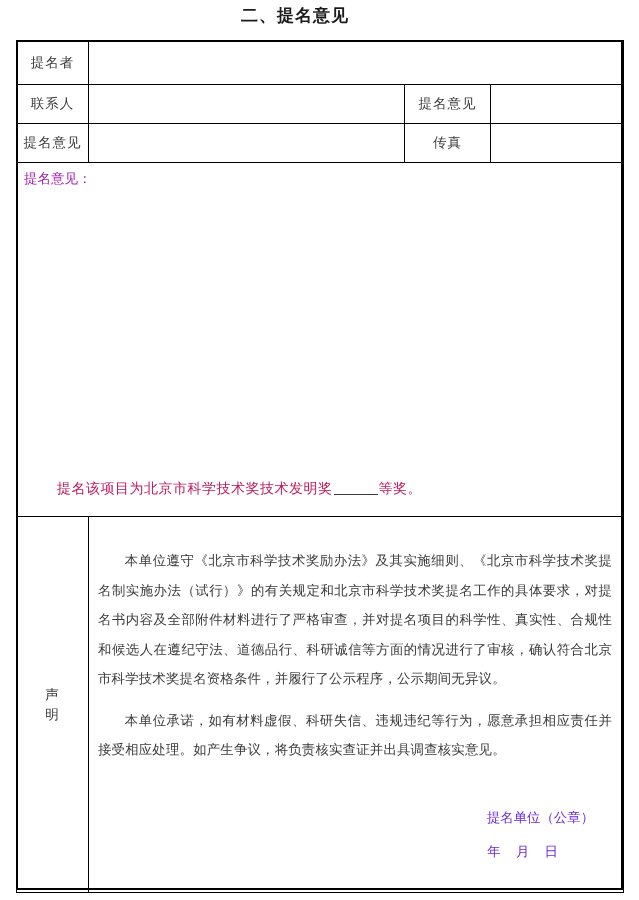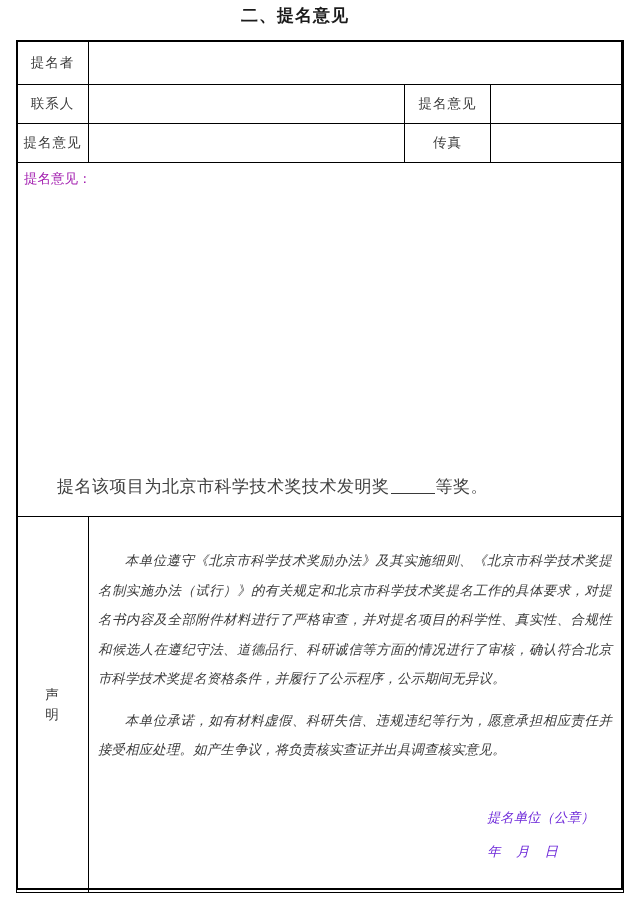--- a/index.html
+++ b/index.html
@@ -92,22 +92,22 @@
     position: absolute;
     left: 7px;
     top: 7px;
     font-size: 13.5px;
     color: #a21caf;
   }
   .opinion-award {
     position: absolute;
     left: 40px;
     bottom: 18px;
-    font-size: 17px;
-    color: #404040;
+    font-size: 14px;
+    color: #be185d;
     letter-spacing: 0.5px;
   }
   .blank-line {
     display: inline-block;
     width: 44px;
     border-bottom: 1px solid #3a3a3a;
     vertical-align: -2px;
     margin: 0 1px;
   }
 
@@ -120,21 +120,20 @@
   .decl-label {
     font-size: 13.5px;
     line-height: 20px;
     color: #3a3a3a;
     letter-spacing: 1px;
   }
   .decl-body-cell {
     vertical-align: top;
     padding: 6px 11px 0 9px !important;
     position: relative;
-    font-style: italic;
   }
   .decl-p {
     font-size: 13.4px;
     line-height: 29.5px;
     text-indent: 2em;
     text-align: justify;
     text-justify: inter-ideograph;
     color: #3a3a3a;
     margin: 0;
     letter-spacing: 0.2px;

